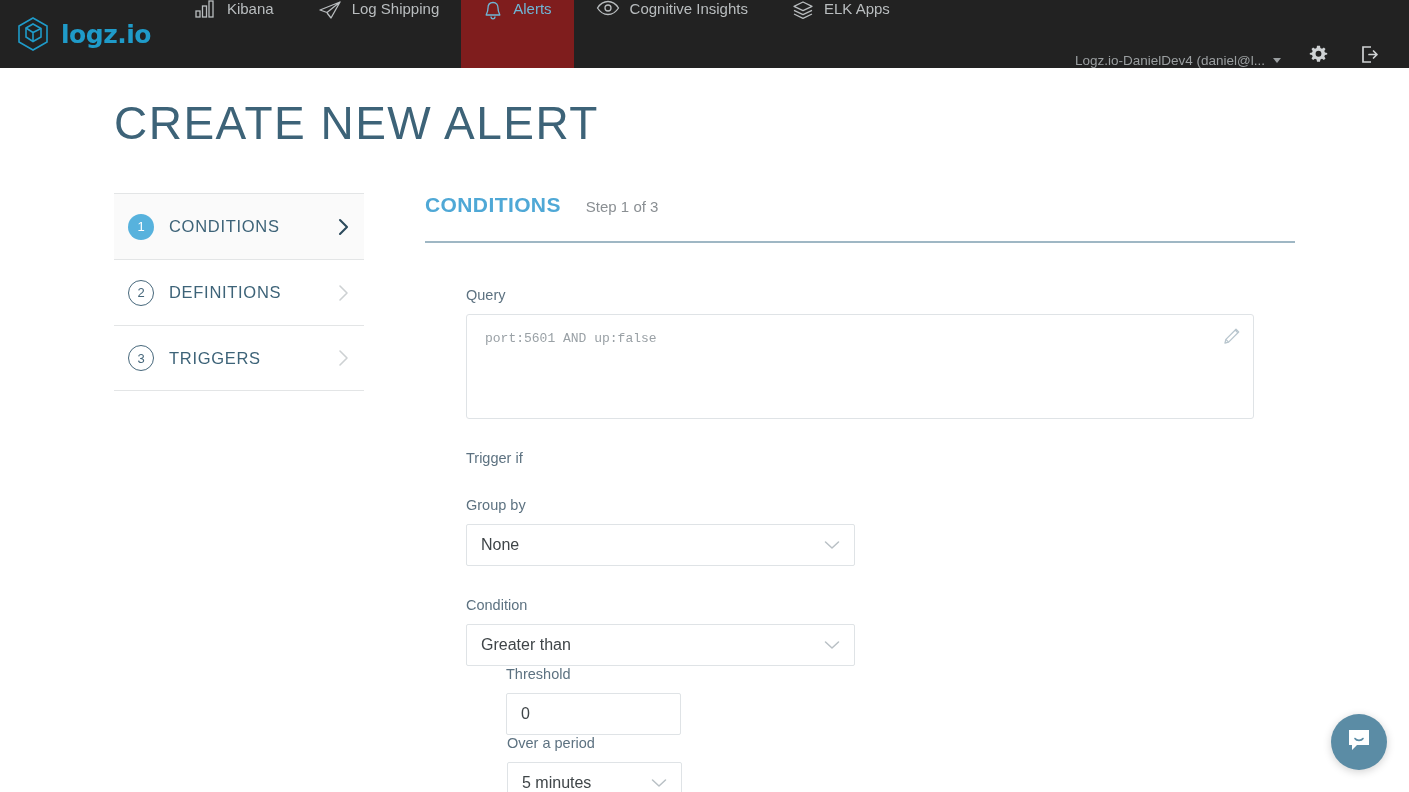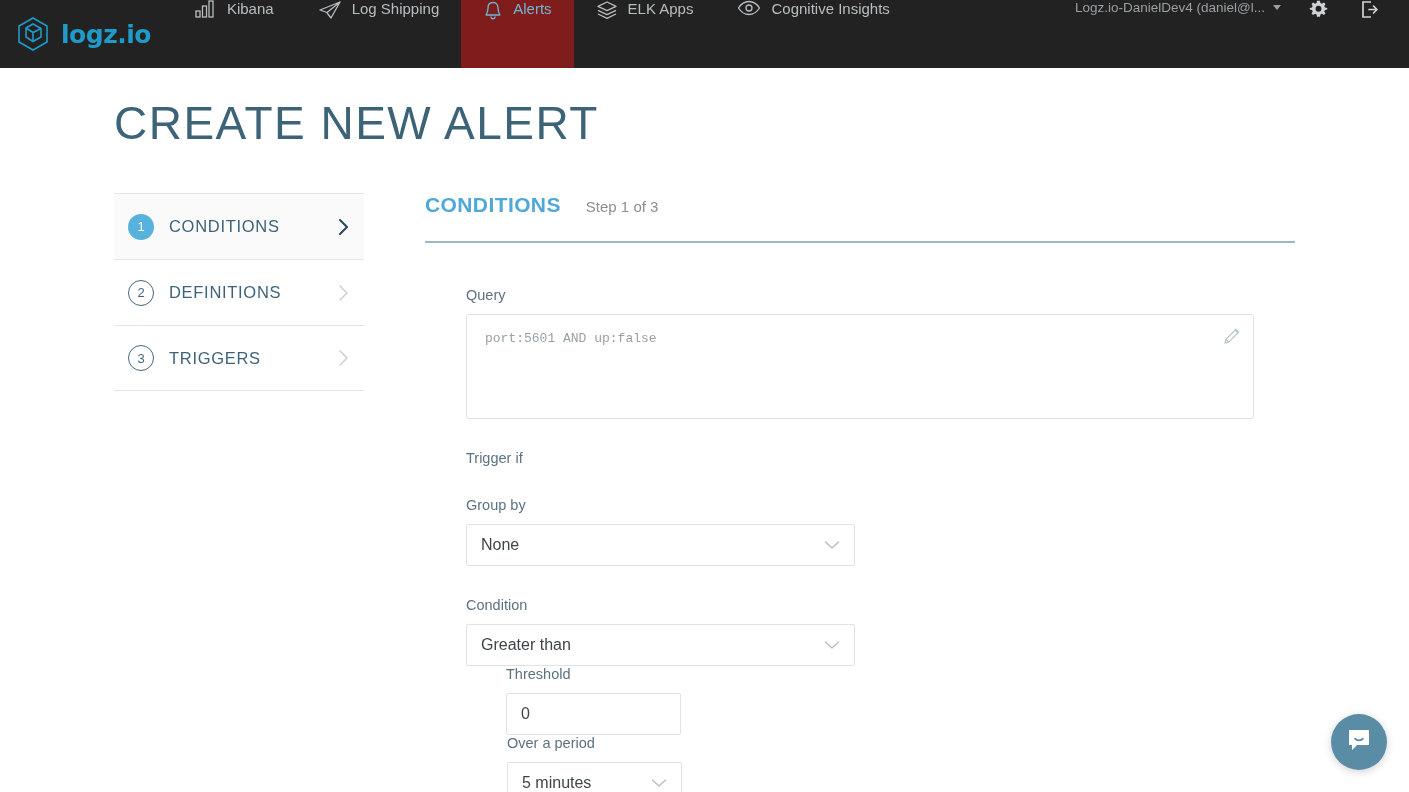--- a/index.html
+++ b/index.html
@@ -46,21 +46,21 @@
   }
   .nav-item .nv-ico { display: flex; align-items: center; }
   .nav-item.active {
     background: #7f1d1d;
     color: #6fb6d6;
   }
   .nav-right {
     position: absolute;
     right: 0; top: 0; bottom: 0;
     display: flex;
-    align-items: flex-start;
+    align-items: flex-end;
     gap: 0px;
     padding-right: 14px;
   }
   .account {
     display: flex; align-items: center; gap: 8px;
     color: #9b9fa1; font-size: 13.5px;
     cursor: pointer; padding: 0 12px;
     white-space: nowrap;
   }
   .caret-down {
@@ -316,37 +316,37 @@
         <svg width="20" height="21" viewBox="0 0 20 21">
           <path d="M10 2.5 C6.5 2.5 5 5 5 8 C5 12 3.2 13.8 3.2 15 L16.8 15 C16.8 13.8 15 12 15 8 C15 5 13.5 2.5 10 2.5 Z" fill="none" stroke="#6fb6d6" stroke-width="1.3" stroke-linejoin="round"></path>
           <path d="M8 16.5 C8 18 8.9 18.8 10 18.8 C11.1 18.8 12 18 12 16.5" fill="none" stroke="#6fb6d6" stroke-width="1.3"></path>
         </svg>
       </span>
       <span>Alerts</span>
     </div>
 
     <div class="nav-item">
       <span class="nv-ico">
+        <svg width="24" height="16" viewBox="0 0 24 16">
+          <path d="M1.5 8 C5 2.5 9 1.5 12 1.5 C15 1.5 19 2.5 22.5 8 C19 13.5 15 14.5 12 14.5 C9 14.5 5 13.5 1.5 8 Z" fill="none" stroke="#b9bdbf" stroke-width="1.3"></path>
+          <circle cx="12" cy="8" r="3" fill="none" stroke="#b9bdbf" stroke-width="1.3"></circle>
+        </svg>
+      </span>
+      <span>Cognitive Insights</span>
+    </div>
+
+    <div class="nav-item">
+      <span class="nv-ico">
         <svg width="22" height="20" viewBox="0 0 22 20">
           <path d="M11 2 L20 6.3 L11 10.6 L2 6.3 Z" fill="none" stroke="#b9bdbf" stroke-width="1.3" stroke-linejoin="round"></path>
           <path d="M2 10.3 L11 14.6 L20 10.3" fill="none" stroke="#b9bdbf" stroke-width="1.3" stroke-linejoin="round"></path>
           <path d="M2 14 L11 18.3 L20 14" fill="none" stroke="#b9bdbf" stroke-width="1.3" stroke-linejoin="round"></path>
         </svg>
       </span>
       <span>ELK Apps</span>
-    </div>
-
-    <div class="nav-item">
-      <span class="nv-ico">
-        <svg width="24" height="16" viewBox="0 0 24 16">
-          <path d="M1.5 8 C5 2.5 9 1.5 12 1.5 C15 1.5 19 2.5 22.5 8 C19 13.5 15 14.5 12 14.5 C9 14.5 5 13.5 1.5 8 Z" fill="none" stroke="#b9bdbf" stroke-width="1.3"></path>
-          <circle cx="12" cy="8" r="3" fill="none" stroke="#b9bdbf" stroke-width="1.3"></circle>
-        </svg>
-      </span>
-      <span>Cognitive Insights</span>
     </div>
 
   </div>
 
   <div class="nav-right">
     <div class="account">
       <span>Logz.io-DanielDev4 (daniel@l...</span>
       <span class="caret-down"></span>
     </div>
     <div class="nav-icon-btn">

